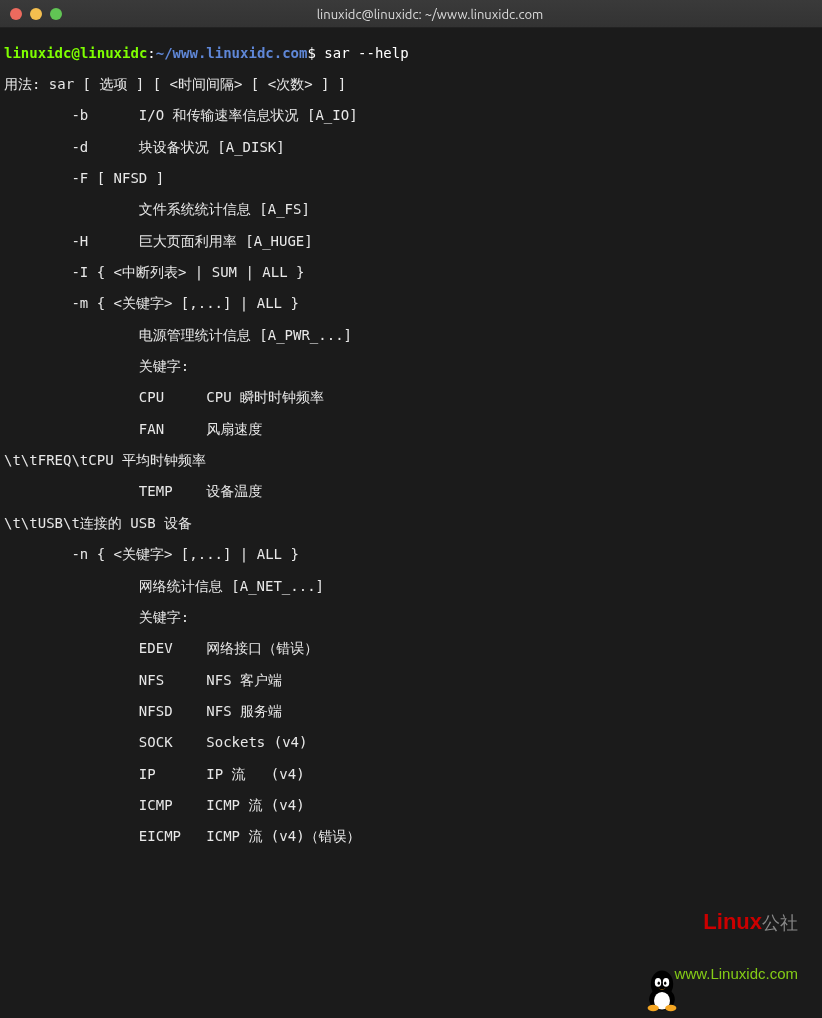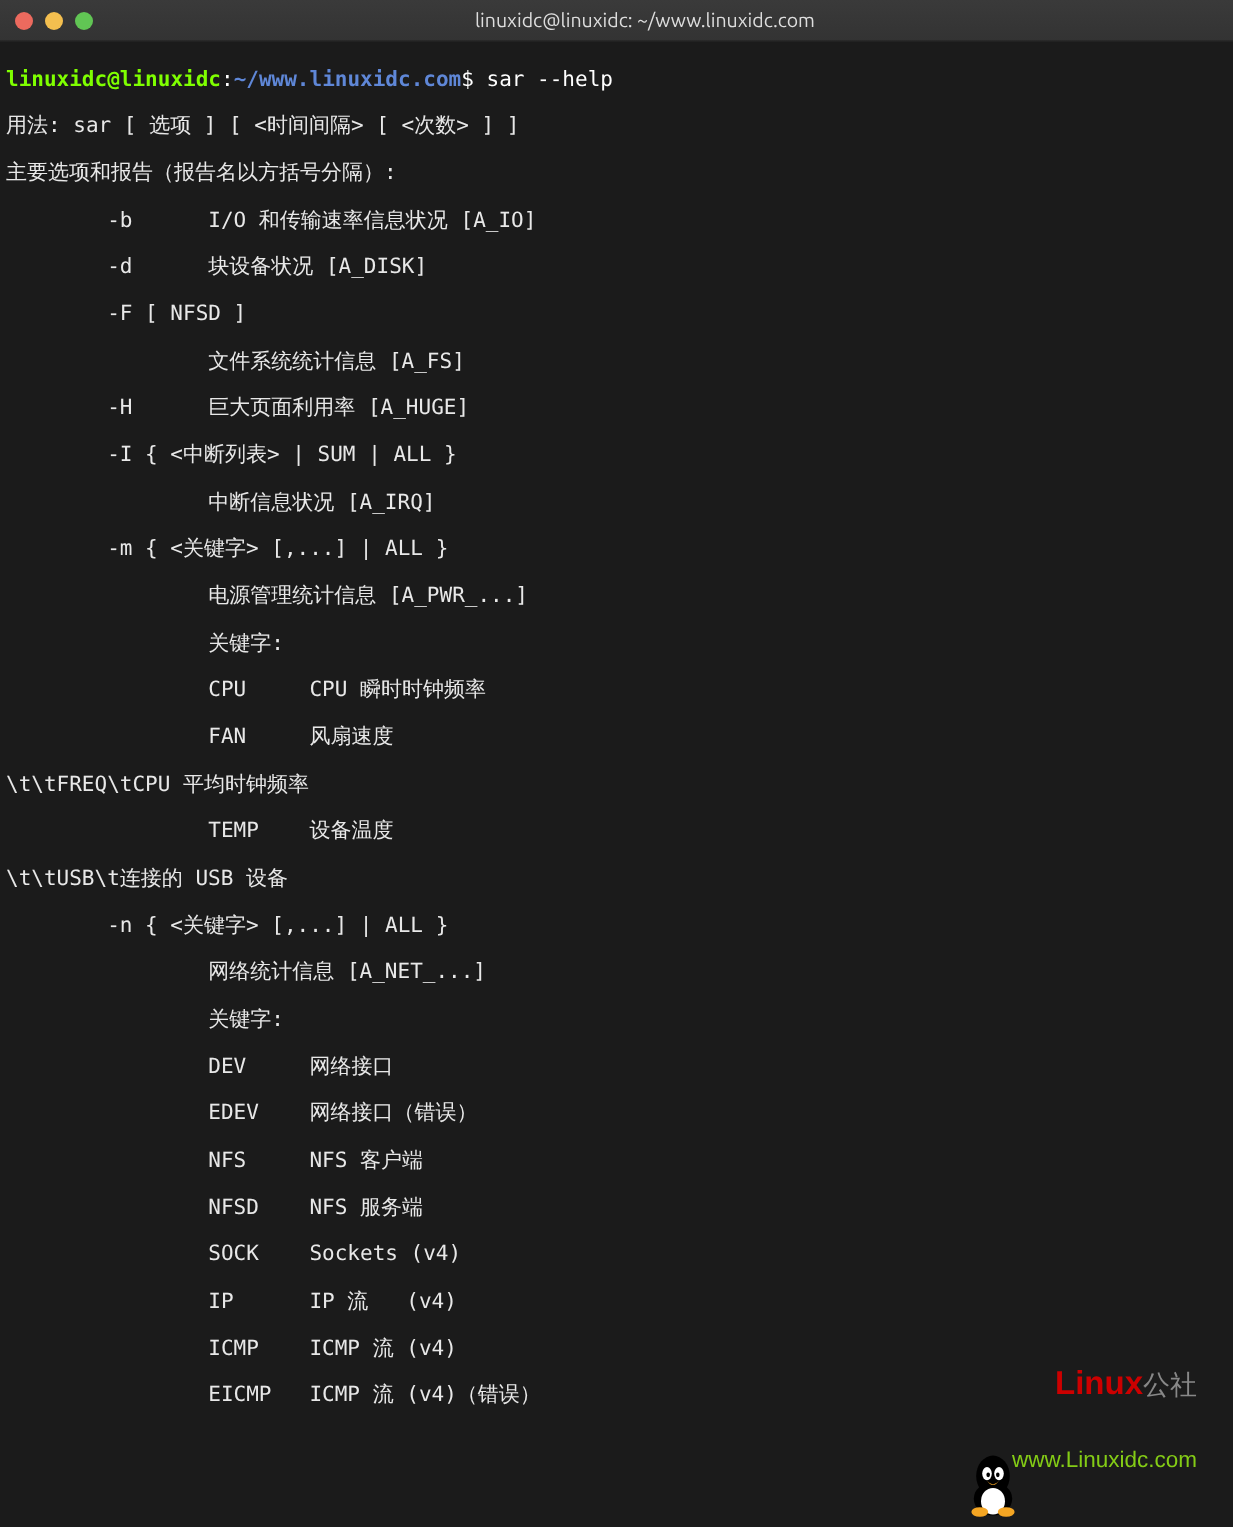--- a/index.html
+++ b/index.html
@@ -82,40 +82,37 @@
     <div class="wbtn close"></div>
     <div class="wbtn min"></div>
     <div class="wbtn max"></div>
   </div>
   <div class="title-text">linuxidc@linuxidc: ~/www.linuxidc.com</div>
 </div>
 
 <div class="terminal">
 <div class="line"><span class="user">linuxidc</span><span class="user">@</span><span class="host">linuxidc</span><span class="colon">:</span><span class="path">~/www.linuxidc.com</span><span class="dollar">$</span> <span class="cmd">sar --help</span></div>
 <div class="line">用法: sar [ 选项 ] [ &lt;时间间隔&gt; [ &lt;次数&gt; ] ]</div>
-<div class="line">主要选项和报告（报告名以方括号分隔）:</div>
 <div class="line">        -b      I/O 和传输速率信息状况 [A_IO]</div>
 <div class="line">        -d      块设备状况 [A_DISK]</div>
 <div class="line">        -F [ NFSD ]</div>
 <div class="line">                文件系统统计信息 [A_FS]</div>
 <div class="line">        -H      巨大页面利用率 [A_HUGE]</div>
 <div class="line">        -I { &lt;中断列表&gt; | SUM | ALL }</div>
-<div class="line">                中断信息状况 [A_IRQ]</div>
 <div class="line">        -m { &lt;关键字&gt; [,...] | ALL }</div>
 <div class="line">                电源管理统计信息 [A_PWR_...]</div>
 <div class="line">                关键字:</div>
 <div class="line">                CPU     CPU 瞬时时钟频率</div>
 <div class="line">                FAN     风扇速度</div>
 <div class="line">\t\tFREQ\tCPU 平均时钟频率</div>
 <div class="line">                TEMP    设备温度</div>
 <div class="line">\t\tUSB\t连接的 USB 设备</div>
 <div class="line">        -n { &lt;关键字&gt; [,...] | ALL }</div>
 <div class="line">                网络统计信息 [A_NET_...]</div>
 <div class="line">                关键字:</div>
-<div class="line">                DEV     网络接口</div>
 <div class="line">                EDEV    网络接口（错误）</div>
 <div class="line">                NFS     NFS 客户端</div>
 <div class="line">                NFSD    NFS 服务端</div>
 <div class="line">                SOCK    Sockets (v4)</div>
 <div class="line">                IP      IP 流   (v4)</div>
 <div class="line">                ICMP    ICMP 流 (v4)</div>
 <div class="line">                EICMP   ICMP 流 (v4)（错误）</div>
 
 
 

